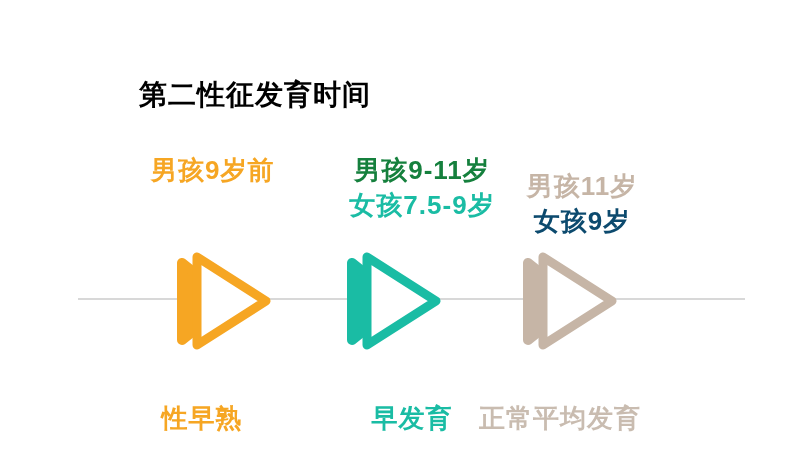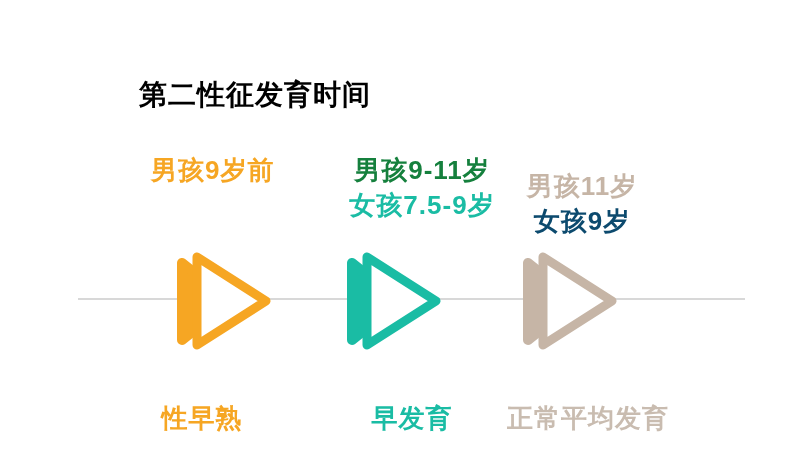--- a/index.html
+++ b/index.html
@@ -54,21 +54,21 @@
     position: absolute;
     top: 401px;
     font-size: 26px;
     font-weight: bold;
     letter-spacing: 1px;
     white-space: nowrap;
     transform: translateX(-50%);
   }
   .s1 .stage-label { left: 202px; }
   .s2 .stage-label { left: 412px; }
-  .s3 .stage-label { left: 588px; text-align: center; }
+  .s3 .stage-label { left: 560px; text-align: center; }
 </style>
 </head>
 <body>
 
 <div class="canvas" style="background-color: rgb(255, 255, 255);">
 
   <h1 class="title" style="color: rgb(0, 0, 0);">第二性征发育时间</h1>
 
   <div class="timeline-line" style="background-color: rgb(216, 216, 216);"></div>
 

